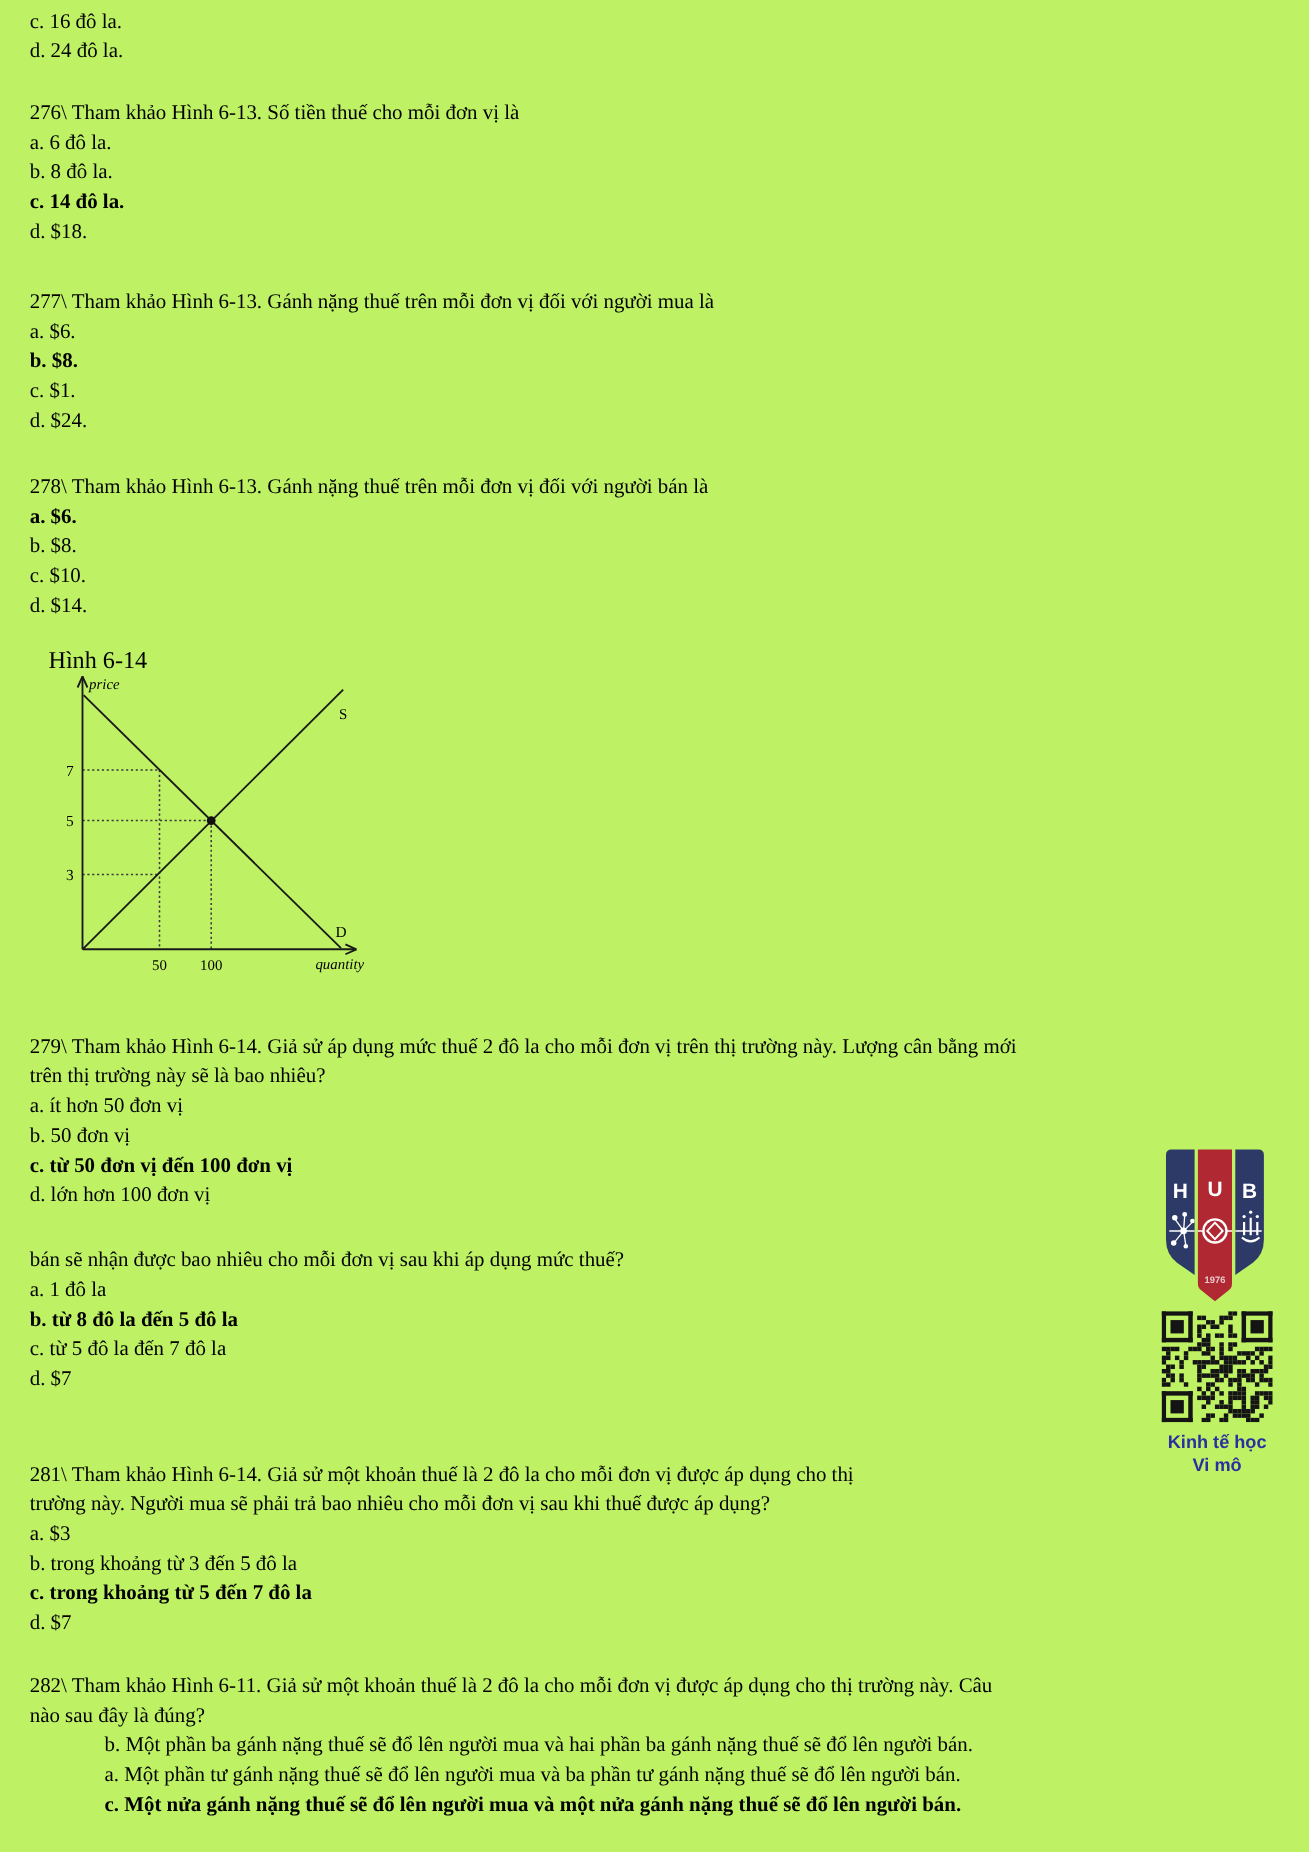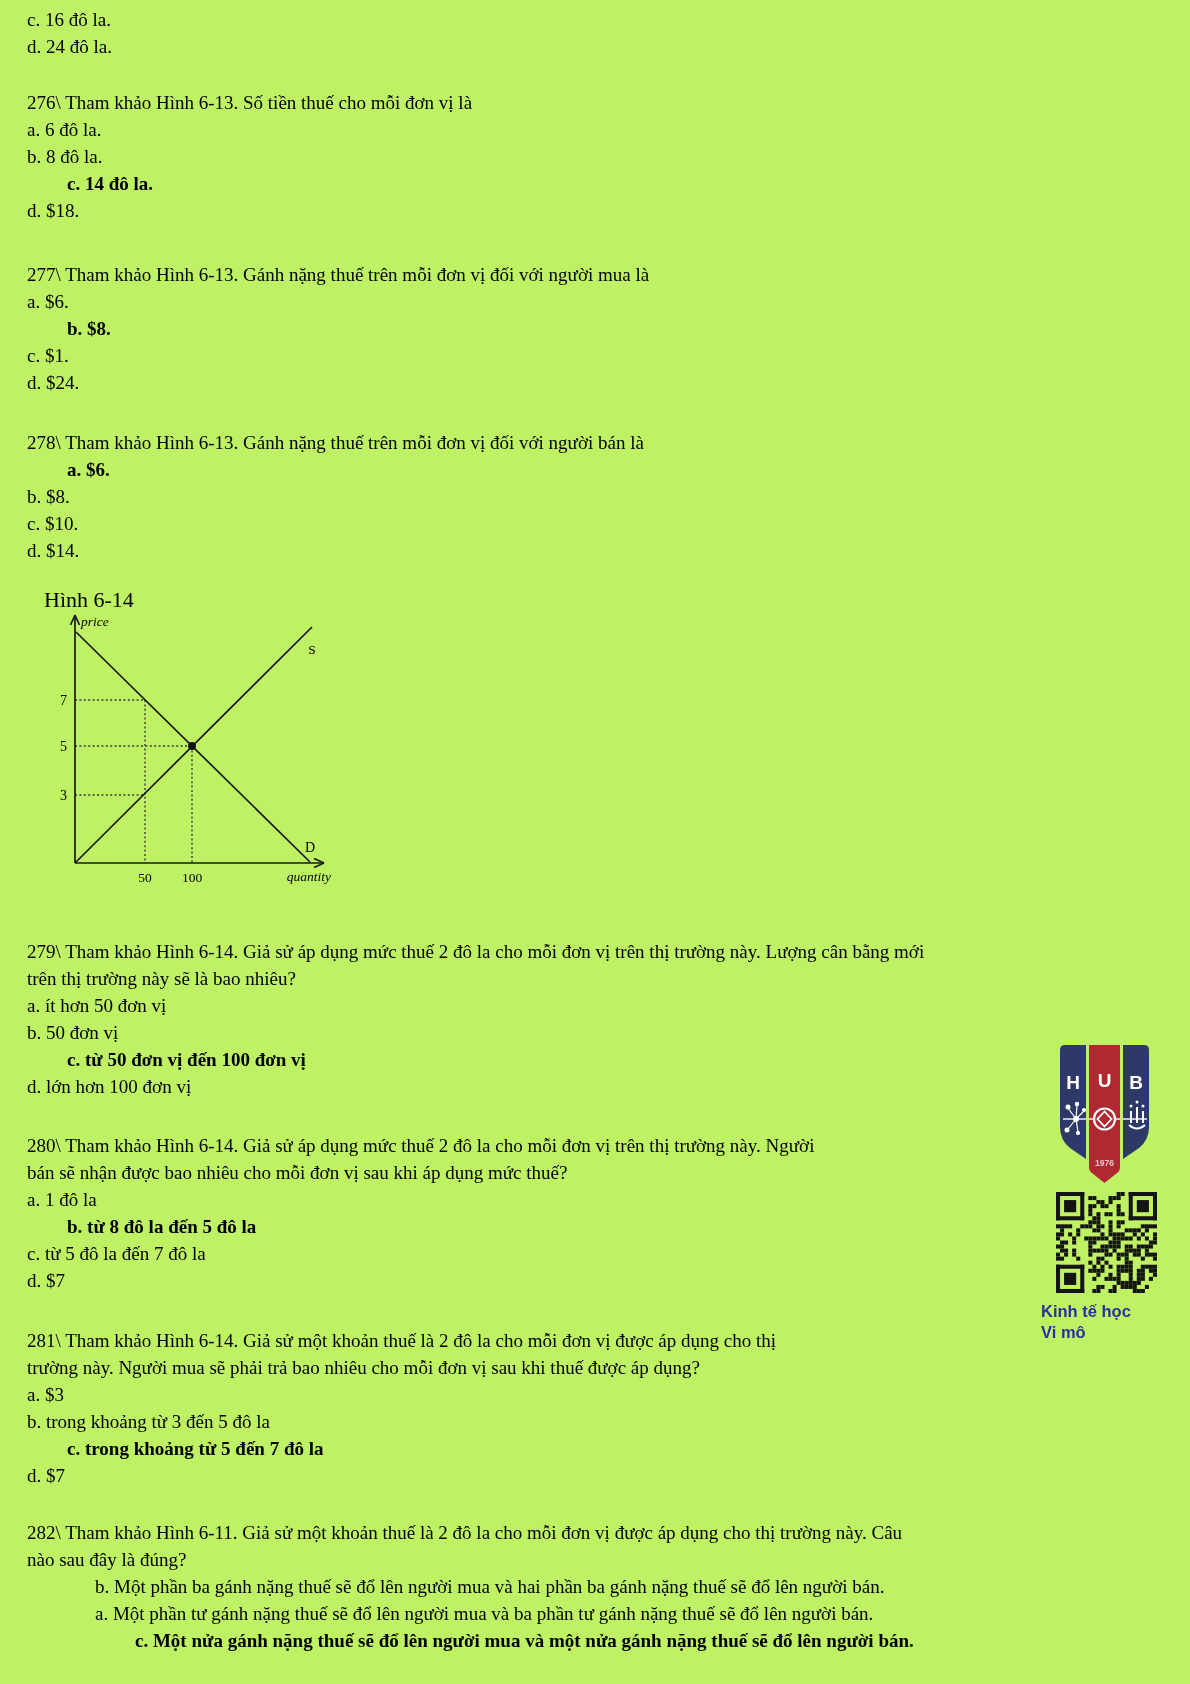--- a/index.html
+++ b/index.html
@@ -1,27 +1,27 @@
 <!DOCTYPE html>
 <html><head>
 <meta charset="utf-8">
 <style>
   html,body{margin:0;padding:0;background:#fff;}
   .page{position:relative;width:1190px;height:1684px;background:#bef264;overflow:hidden;
         font-family:"Liberation Serif","DejaVu Serif",serif;color:#000;}
   .blk{position:absolute;left:27px;right:20px;}
   .line{font-size:19px;line-height:27px;white-space:nowrap;}
-  .line.bold{font-weight:bold;margin-left:40px;}
+  .line.bold{font-weight:bold;}
   .line.indent{padding-left:68px;}
   .fig-label{position:absolute;left:44px;top:586px;font-size:22px;line-height:27px;}
   .chart{position:absolute;left:40px;top:575px;}
   .chart text{font-family:"Liberation Serif","DejaVu Serif",serif;}
   .logo{position:absolute;left:1056px;top:1041px;}
   .qr{position:absolute;left:1056px;top:1192px;}
-  .caption{position:absolute;left:1041px;top:1301px;width:131px;text-align:left;
+  .caption{position:absolute;left:1041px;top:1301px;width:131px;text-align:center;
            font-family:"Liberation Sans","DejaVu Sans",sans-serif;font-weight:bold;
            font-size:16.5px;line-height:21px;color:#2b2fa0;}
 </style>
 </head>
 <body>
 
 <div class="page">
 
   <div class="blk" style="top:6px">
     <div class="line">c. 16 đô la.</div>
@@ -91,21 +91,20 @@
   <div class="blk" style="top:938px">
     <div class="line">279\ Tham khảo Hình 6-14. Giả sử áp dụng mức thuế 2 đô la cho mỗi đơn vị trên thị trường này. Lượng cân bằng mới</div>
     <div class="line">trên thị trường này sẽ là bao nhiêu?</div>
     <div class="line">a. ít hơn 50 đơn vị</div>
     <div class="line">b. 50 đơn vị</div>
     <div class="line bold">c. từ 50 đơn vị đến 100 đơn vị</div>
     <div class="line">d. lớn hơn 100 đơn vị</div>
   </div>
 
   <div class="blk" style="top:1132px">
-    <div class="line">280\ Tham khảo Hình 6-14. Giả sử áp dụng mức thuế 2 đô la cho mỗi đơn vị trên thị trường này. Người</div>
     <div class="line">bán sẽ nhận được bao nhiêu cho mỗi đơn vị sau khi áp dụng mức thuế?</div>
     <div class="line">a. 1 đô la</div>
     <div class="line bold">b. từ 8 đô la đến 5 đô la</div>
     <div class="line">c. từ 5 đô la đến 7 đô la</div>
     <div class="line">d. $7</div>
   </div>
 
   <div class="blk" style="top:1327px">
     <div class="line">281\ Tham khảo Hình 6-14. Giả sử một khoản thuế là 2 đô la cho mỗi đơn vị được áp dụng cho thị</div>
     <div class="line">trường này. Người mua sẽ phải trả bao nhiêu cho mỗi đơn vị sau khi thuế được áp dụng?</div>

